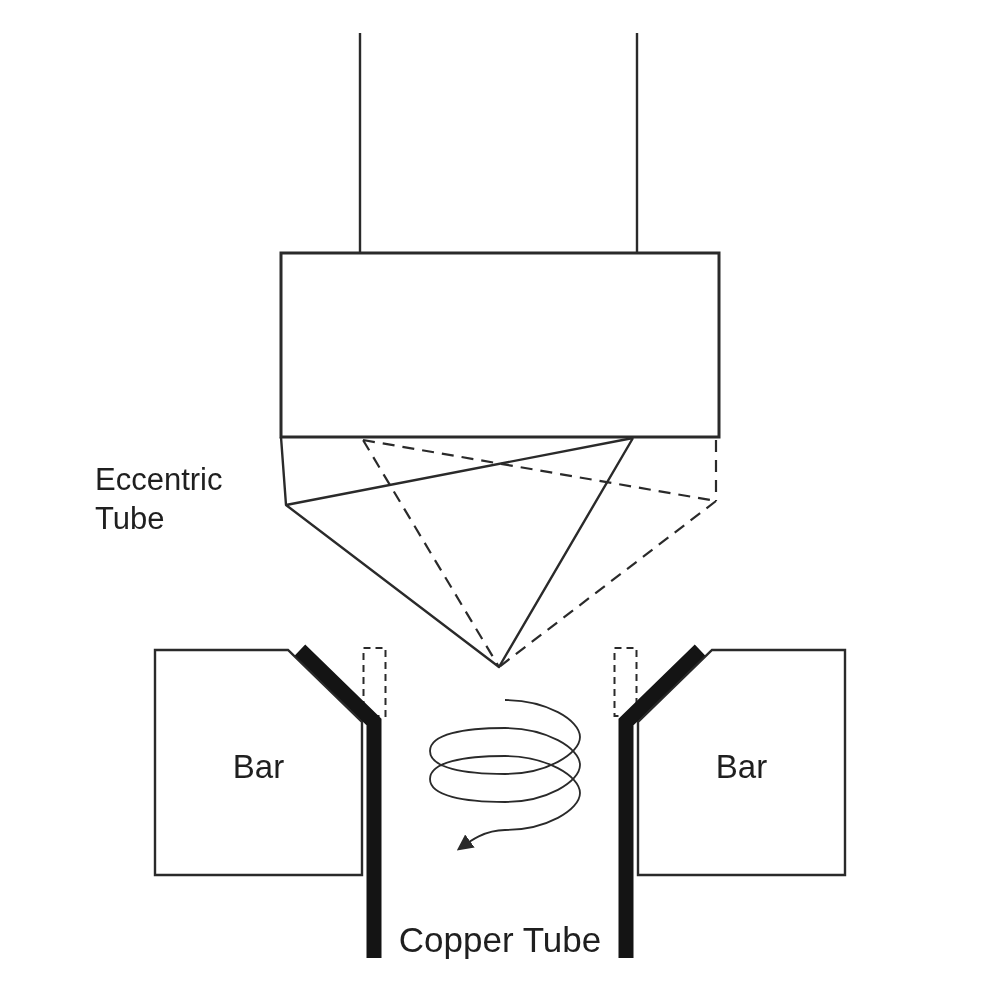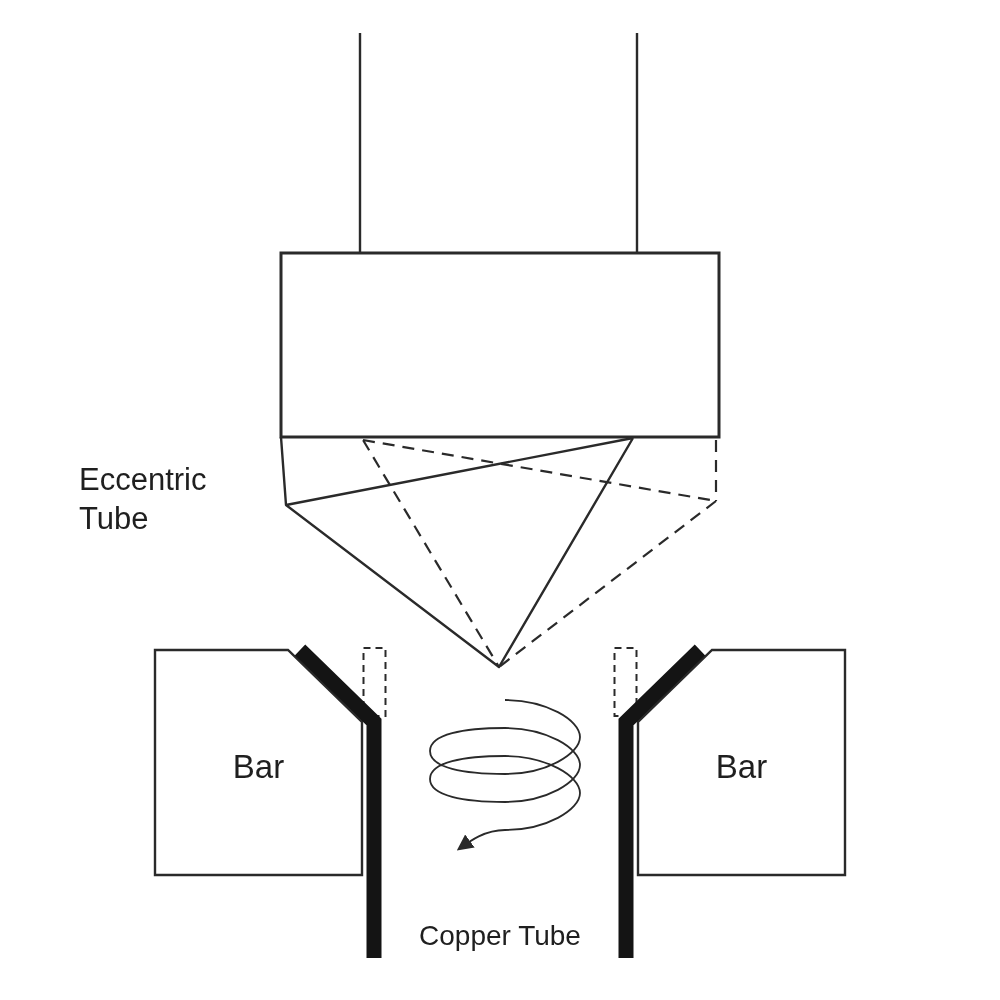--- a/index.html
+++ b/index.html
@@ -19,21 +19,21 @@
     position: absolute;
     left: 0;
     top: 0;
   }
   .label {
     position: absolute;
     color: #1f1f1f;
     white-space: nowrap;
   }
   .label-ecc {
-    left: 79px;
+    left: 95px;
     top: 460px;
     font-size: 31px;
     line-height: 39px;
     text-align: left;
   }
   .label-bar-left {
     left: 155px;
     top: 748px;
     width: 207px;
     text-align: center;
@@ -44,21 +44,21 @@
     top: 748px;
     width: 207px;
     text-align: center;
     font-size: 33px;
   }
   .label-copper {
     left: 350px;
     top: 920px;
     width: 300px;
     text-align: center;
-    font-size: 28px;
+    font-size: 35px;
   }
 </style>
 </head>
 <body>
 
 <div class="canvas">
 
   <svg width="1000" height="1000" viewBox="0 0 1000 1000">
     <defs>
       <marker id="arrowhead" markerWidth="9" markerHeight="9" refX="7.5" refY="4.5" orient="auto">

